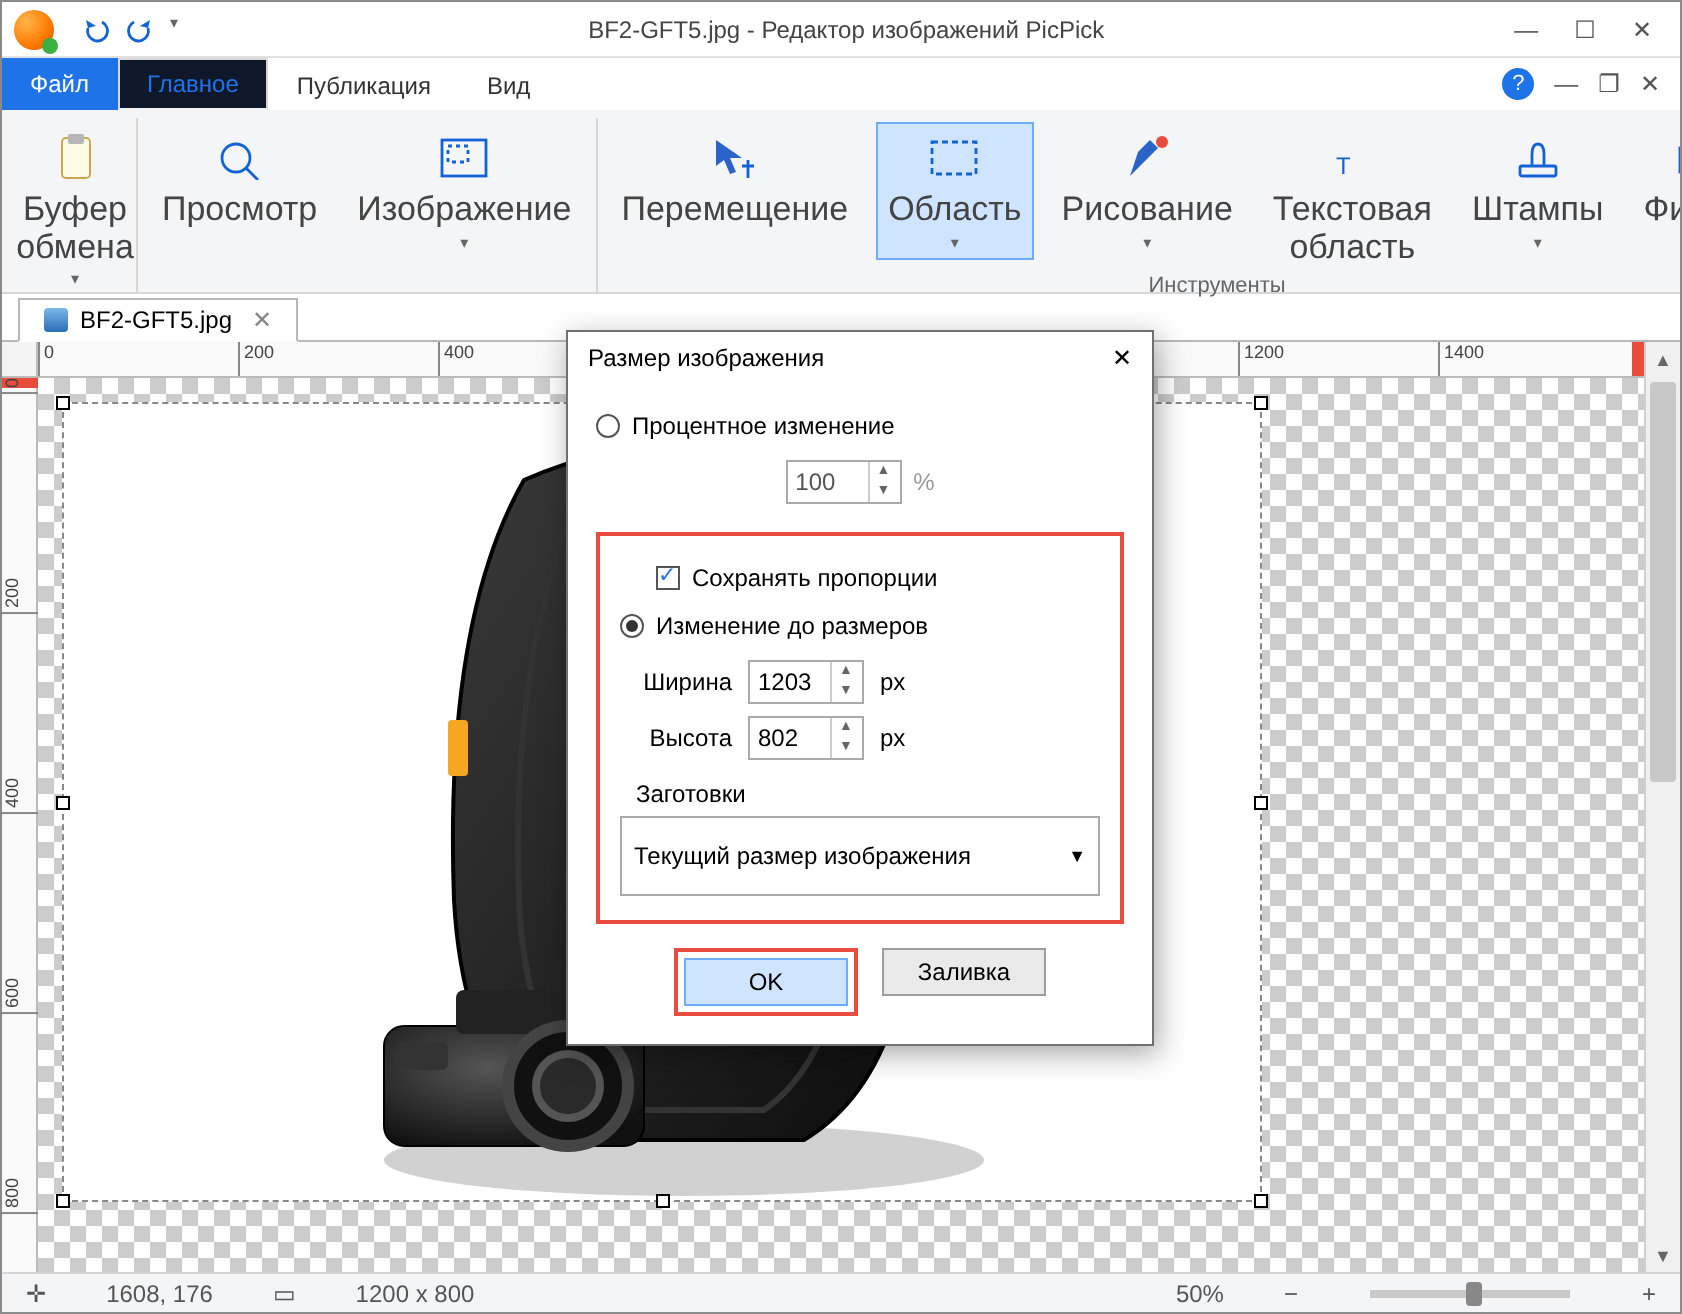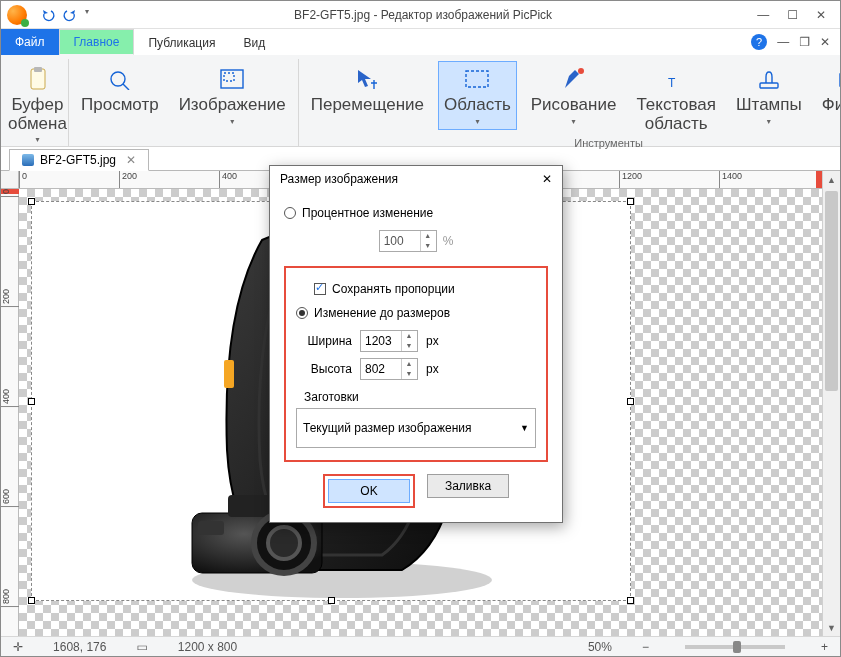--- a/index.html
+++ b/index.html
@@ -10,21 +10,21 @@
   .titlebar .app-icon::after{content:"";position:absolute;right:-2px;bottom:-2px;width:8px;height:8px;border-radius:50%;background:#3cb043;}
   .titlebar .qat{display:flex;gap:8px;margin-left:14px;}
   .qicon{width:14px;height:14px;display:inline-block;}
   .titlebar .title-center{flex:1;text-align:center;color:#444;}
   .win-controls{display:flex;margin-right:4px;gap:18px;padding-right:10px;}
   .win-controls span{color:#555;}
   
   .menubar{height:26px;display:flex;align-items:stretch;background:#fff;position:relative;}
   .file-tab{background:#1e73e8;color:#fff;padding:0 14px;display:flex;align-items:center;}
   .menu-tab{padding:0 14px;display:flex;align-items:center;color:#333;border-top:1px solid transparent;}
-  .menu-tab.active{background:#86efac;border:1px solid #d7d7d7;border-bottom:1px solid #f4f5f6;color:#1e73e8;position:relative;z-index:2;}
+  .menu-tab.active{background:#0f172a;border:1px solid #d7d7d7;border-bottom:1px solid #f4f5f6;color:#1e73e8;position:relative;z-index:2;}
   .menubar .right-tools{margin-left:auto;display:flex;align-items:center;gap:10px;padding-right:10px;}
   .help-icon{width:16px;height:16px;border-radius:50%;background:#1e73e8;color:#fff;text-align:center;line-height:16px;font-size:11px;}
   
   .ribbon{background:#f4f5f6;border-bottom:1px solid #d7d7d7;height:92px;display:flex;padding:4px 6px 0;position:relative;}
   .ribbon-group{display:flex;flex-direction:column;align-items:center;padding:2px 6px;border-right:1px solid #d7d7d7;}
   .ribbon-group:last-child{border-right:none;}
   .ribbon-row{display:flex;gap:8px;flex:1;align-items:flex-start;}
   .ribbon-btn{display:flex;flex-direction:column;align-items:center;gap:3px;padding:4px 6px;min-width:48px;}
   .ribbon-btn.active{background:#cfe4ff;border:1px solid #6dacff;padding:3px 5px;}
   .ribbon-btn .ico{width:28px;height:28px;display:flex;align-items:center;justify-content:center;}
@@ -57,21 +57,21 @@
   .scrollbar-v{position:absolute;right:0;top:0;bottom:0;width:18px;background:#f0f0f0;border-left:1px solid #d0d0d0;}
   .scrollbar-v .thumb{position:absolute;left:2px;right:2px;top:20px;height:200px;background:#c8c8c8;border-radius:2px;}
   .scrollbar-v .arr{height:18px;text-align:center;color:#666;font-size:9px;line-height:18px;}
   .scrollbar-v .arr.bot{position:absolute;bottom:0;left:0;right:0;}
   
   .statusbar{position:absolute;bottom:0;left:0;right:0;height:20px;background:#f4f5f6;border-top:1px solid #d7d7d7;display:flex;align-items:center;font-size:11px;color:#555;padding:0 12px;gap:30px;}
   .statusbar .sep{flex:1;}
   .zoom-slider{width:100px;height:4px;background:#c9c9c9;position:relative;margin:0 6px;}
   .zoom-slider .knob{position:absolute;left:48px;top:-4px;width:8px;height:12px;background:#888;border-radius:2px;}
   
-  .dialog{position:absolute;left:268px;top:164px;width:294px;background:#fff;border:1px solid #707070;box-shadow:2px 4px 14px rgba(0,0,0,.35);z-index:50;}
+  .dialog{position:absolute;left:282px;top:164px;width:294px;background:#fff;border:1px solid #707070;box-shadow:2px 4px 14px rgba(0,0,0,.35);z-index:50;}
   .dlg-title{display:flex;align-items:center;justify-content:space-between;padding:6px 10px;}
   .dlg-body{padding:8px 14px 14px;}
   .radio-row{display:flex;align-items:center;gap:6px;margin:6px 0 10px;}
   .radio{width:12px;height:12px;border-radius:50%;border:1px solid #555;display:inline-block;position:relative;}
   .radio.checked::after{content:"";position:absolute;left:2px;top:2px;right:2px;bottom:2px;border-radius:50%;background:#333;}
   .percent-row{display:flex;justify-content:center;align-items:center;gap:6px;margin-bottom:14px;}
   .numbox{width:58px;height:22px;border:1px solid #aaa;display:flex;align-items:center;background:#fff;}
   .numbox.disabled{color:#999;}
   .numbox input{border:none;width:40px;padding:0 4px;outline:none;background:transparent;font-size:12px;}
   .spin{width:15px;display:flex;flex-direction:column;border-left:1px solid #ccc;}

